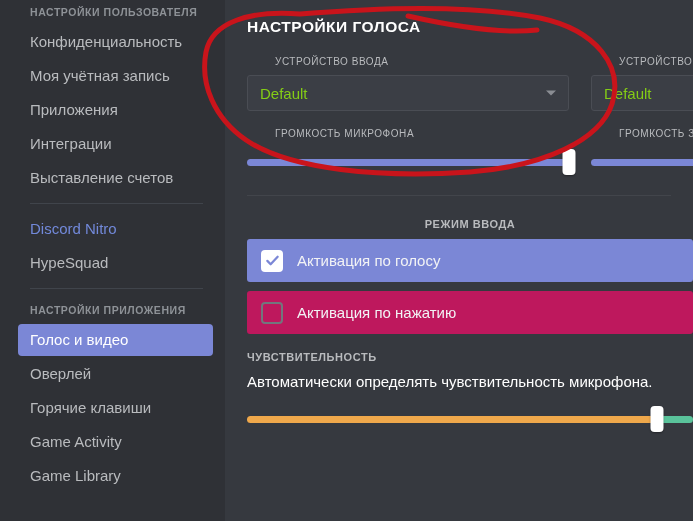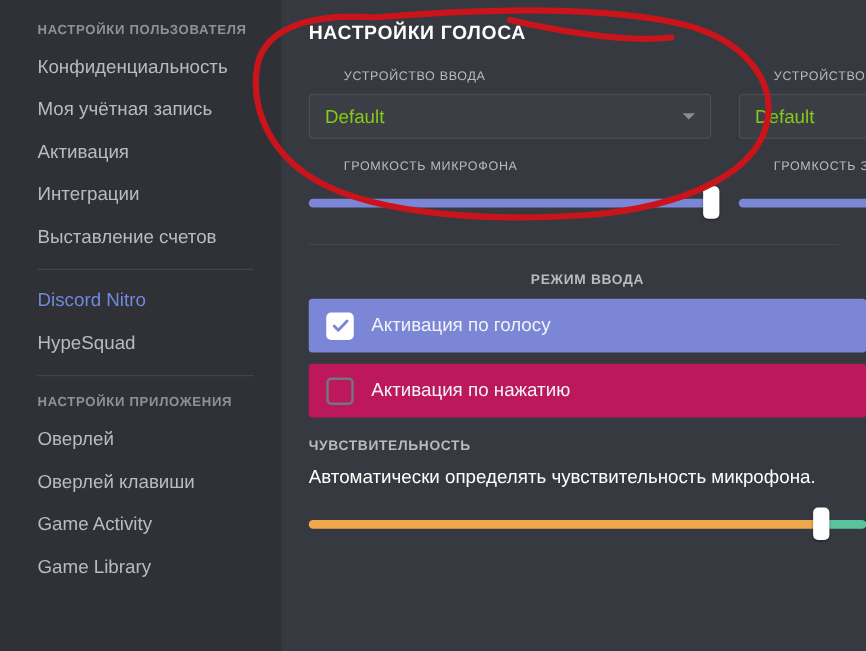--- a/index.html
+++ b/index.html
@@ -9,21 +9,21 @@
     font-family:"Liberation Sans", sans-serif;
     position:relative;
   }
   #app { position:relative; width:693px; height:521px; display:flex; overflow:hidden; }
 
   
   #sidebar {
     width:225px; height:521px;
     background:#2f3136;
     flex:0 0 225px;
-    padding-top:12px;
+    padding-top:0;
     position:relative;
     overflow:hidden;
   }
   .side-head {
     color:#8e9297;
     font-size:10.5px;
     font-weight:bold;
     letter-spacing:.55px;
     padding:6px 10px 6px 30px;
     text-transform:uppercase;
@@ -154,35 +154,36 @@
 <body>
 
 <div id="app">
 
   <div id="sidebar">
 
     <div class="side-head">НАСТРОЙКИ ПОЛЬЗОВАТЕЛЯ</div>
 
     <div class="side-item">Конфиденциальность</div>
     <div class="side-item">Моя учётная запись</div>
-    <div class="side-item">Активация</div>
+    <div class="side-item">Приложения</div>
     <div class="side-item">Интеграции</div>
     <div class="side-item">Выставление счетов</div>
 
     <div class="side-div"></div>
 
     <div class="side-item nitro">Discord Nitro</div>
     <div class="side-item">HypeSquad</div>
 
     <div class="side-div"></div>
 
     <div class="side-head">НАСТРОЙКИ ПРИЛОЖЕНИЯ</div>
 
+    <div class="side-item active">Голос и видео</div>
     <div class="side-item">Оверлей</div>
-    <div class="side-item">Оверлей клавиши</div>
+    <div class="side-item">Горячие клавиши</div>
     <div class="side-item">Game Activity</div>
     <div class="side-item">Game Library</div>
   </div>
 
   <div id="main">
 
     <div id="page-title">НАСТРОЙКИ ГОЛОСА</div>
 
     <div class="cols">
 

